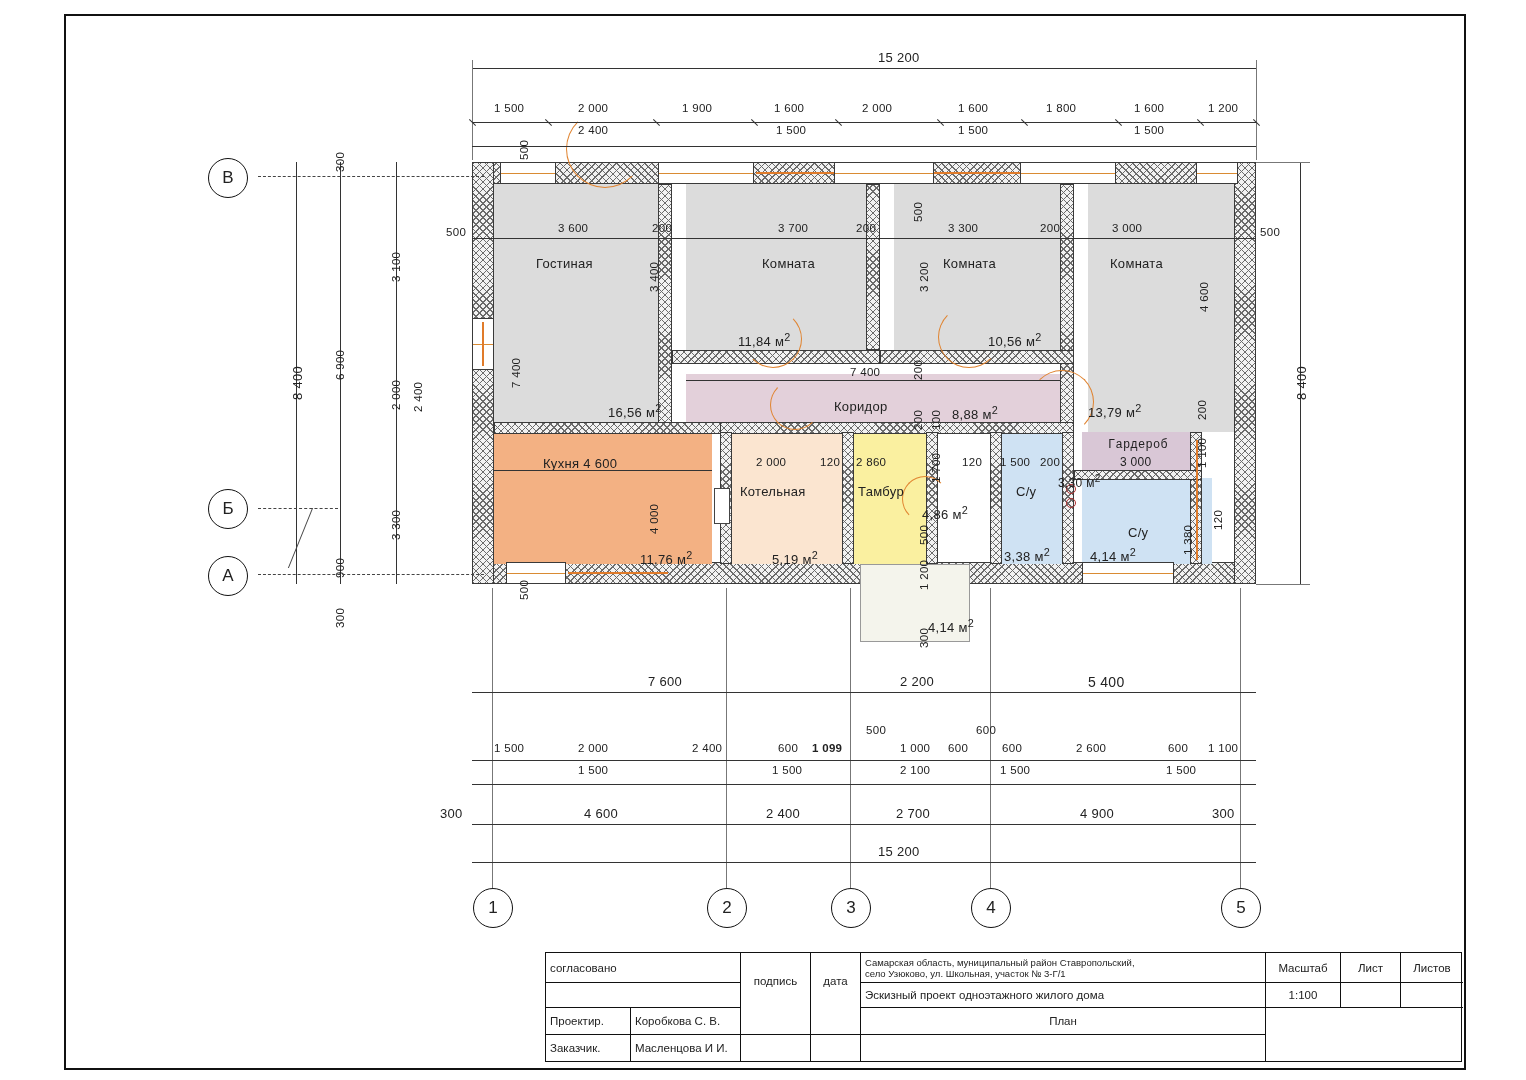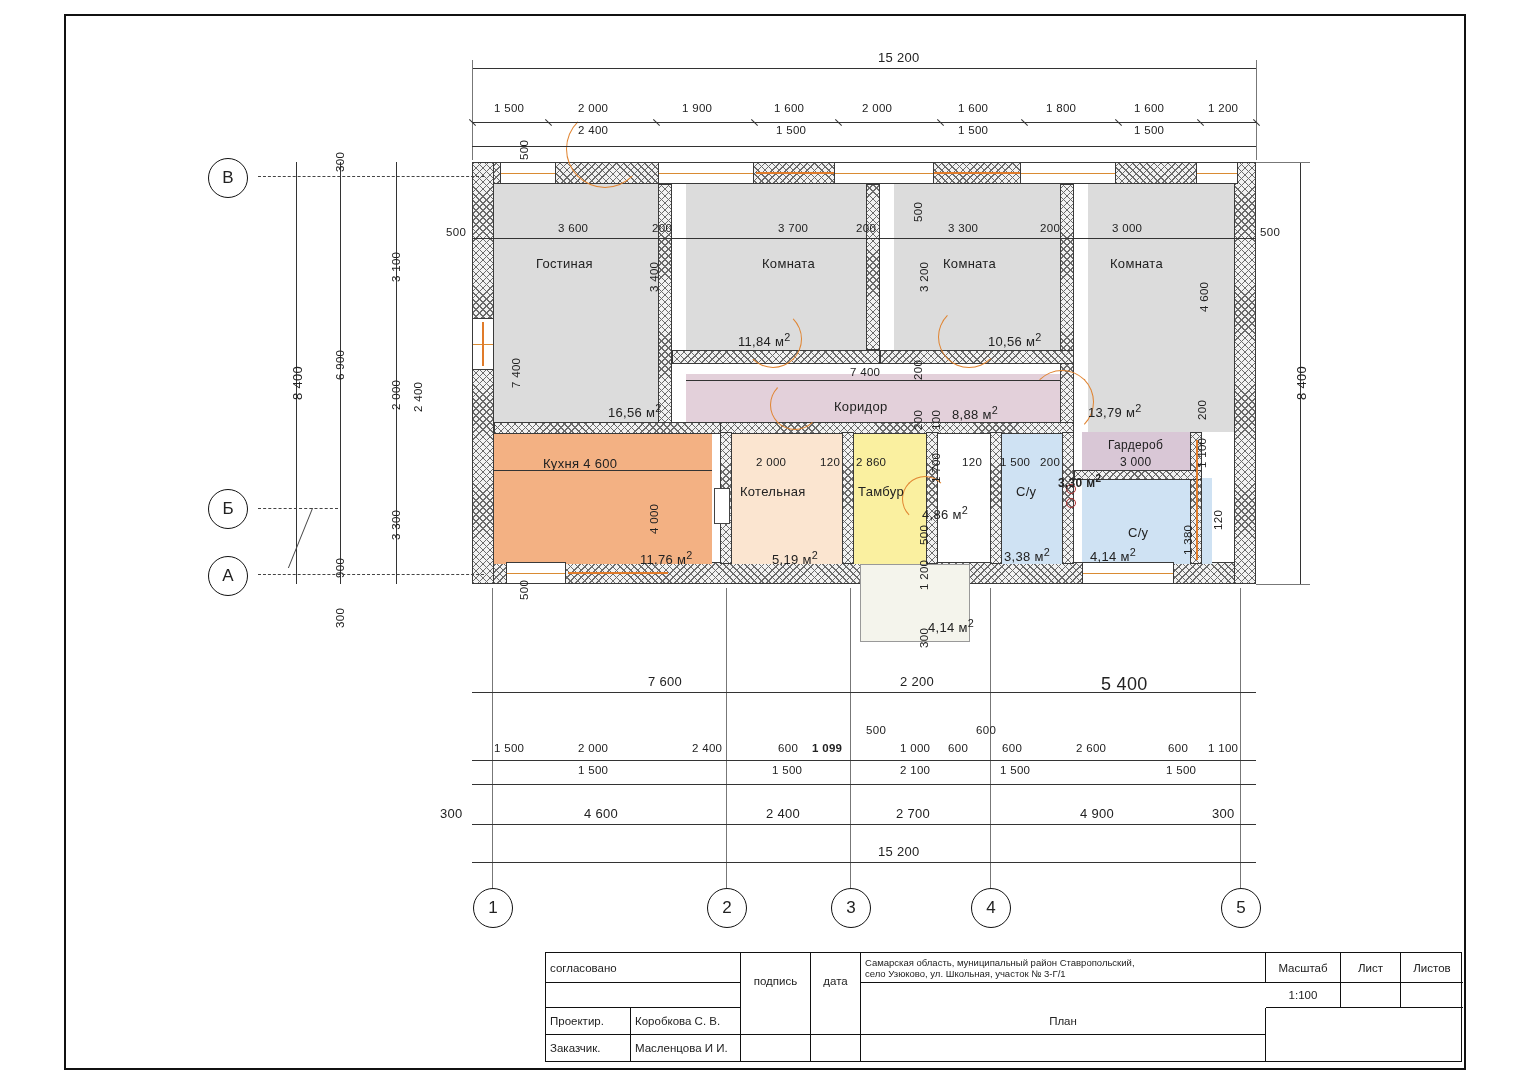--- a/index.html
+++ b/index.html
@@ -121,23 +121,23 @@
 
   <div class="lbl" style="left:858px;top:484px;font-size:13px;">Тамбур</div>
   <div class="lbl" style="left:922px;top:504px;font-size:13px;"><span>4,86 м</span><sup>2</sup></div>
 
   <div class="lbl" style="left:1016px;top:484px;font-size:13px;">С/у</div>
   <div class="lbl" style="left:1004px;top:546px;font-size:13px;"><span>3,38 м</span><sup>2</sup></div>
 
   <div class="lbl" style="left:1128px;top:525px;font-size:13px;">С/у</div>
   <div class="lbl" style="left:1090px;top:546px;font-size:13px;"><span>4,14 м</span><sup>2</sup></div>
 
-  <div class="lbl" style="left:1108px;top:438px;font-size:12px;">Гардероб</div>
+  <div class="lbl" style="left:1108px;top:438px;font-size:12px;font-family:Liberation Mono, monospace;">Гардероб</div>
   <div class="lbl" style="left:1120px;top:455px;font-size:12px;">3 000</div>
-  <div class="lbl" style="left:1058px;top:473px;font-size:12px;font-weight:bold;"><span>3,30 м</span><sup>2</sup></div>
+  <div class="lbl" style="left:1058px;top:473px;font-size:12px;"><span>3,30 м</span><sup>2</sup></div>
 
   <div class="lbl" style="left:928px;top:617px;font-size:13px;"><span>4,14 м</span><sup>2</sup></div>
 
   <div class="dim h" style="left:472px;top:68px;width:784px;"></div>
   <div class="lbl" style="left:878px;top:50px;font-size:13px;">15 200</div>
   <div class="ext v" style="left:472px;top:60px;height:100px;"></div>
   <div class="ext v" style="left:1256px;top:60px;height:100px;"></div>
 
   <div class="dim h" style="left:472px;top:122px;width:784px;"></div>
   <div class="lbl" style="left:494px;top:102px;">1 500</div>
@@ -239,21 +239,21 @@
 
   <div class="ext v" style="left:492px;top:588px;height:300px;"></div>
   <div class="ext v" style="left:726px;top:588px;height:300px;"></div>
   <div class="ext v" style="left:850px;top:588px;height:300px;"></div>
   <div class="ext v" style="left:990px;top:588px;height:300px;"></div>
   <div class="ext v" style="left:1240px;top:588px;height:300px;"></div>
 
   <div class="dim h" style="left:472px;top:692px;width:784px;"></div>
   <div class="lbl" style="left:648px;top:674px;font-size:13px;">7 600</div>
   <div class="lbl" style="left:900px;top:674px;font-size:13px;">2 200</div>
-  <div class="lbl" style="left:1088px;top:674px;font-size:18px;margin-left:13px;">5 400</div>
+  <div class="lbl" style="left:1088px;top:674px;font-size:14px;">5 400</div>
 
   <div class="dim h" style="left:472px;top:760px;width:784px;"></div>
   <div class="lbl" style="left:494px;top:742px;">1 500</div>
   <div class="lbl" style="left:578px;top:742px;">2 000</div>
   <div class="lbl" style="left:692px;top:742px;">2 400</div>
   <div class="lbl" style="left:778px;top:742px;">600</div>
   <div class="lbl" style="left:812px;top:742px;font-weight:bold;">1 099</div>
   <div class="lbl" style="left:900px;top:742px;">1 000</div>
   <div class="lbl" style="left:948px;top:742px;">600</div>
   <div class="lbl" style="left:1002px;top:742px;">600</div>
@@ -294,20 +294,21 @@
     <div class="tb-cell center" style="left:265px;top:0;width:50px;height:55px;border-bottom:none;">дата</div>
     <div class="tb-cell" style="left:315px;top:0;width:405px;height:30px;flex-direction:column;align-items:flex-start;justify-content:center;">
       <span class="tiny">Самарская область, муниципальный район Ставропольский,</span>
       <span class="tiny">село Узюково, ул. Школьная, участок № 3-Г/1</span>
     </div>
     <div class="tb-cell center" style="left:720px;top:0;width:75px;height:30px;">Масштаб</div>
     <div class="tb-cell center" style="left:795px;top:0;width:60px;height:30px;">Лист</div>
     <div class="tb-cell center nr" style="left:855px;top:0;width:62px;height:30px;">Листов</div>
 
     <div class="tb-cell" style="left:0;top:30px;width:195px;height:25px;"></div>
+    <div class="tb-cell" style="left:315px;top:30px;width:405px;height:25px;">Эскизный проект одноэтажного жилого дома</div>
     <div class="tb-cell center" style="left:720px;top:30px;width:75px;height:25px;">1:100</div>
     <div class="tb-cell center" style="left:795px;top:30px;width:60px;height:25px;"></div>
     <div class="tb-cell center nr" style="left:855px;top:30px;width:62px;height:25px;"></div>
 
     <div class="tb-cell" style="left:0;top:55px;width:85px;height:27px;">Проектир.</div>
     <div class="tb-cell" style="left:85px;top:55px;width:110px;height:27px;">Коробкова С. В.</div>
     <div class="tb-cell" style="left:195px;top:55px;width:70px;height:27px;"></div>
     <div class="tb-cell" style="left:265px;top:55px;width:50px;height:27px;"></div>
     <div class="tb-cell center" style="left:315px;top:55px;width:405px;height:27px;">План</div>
 

